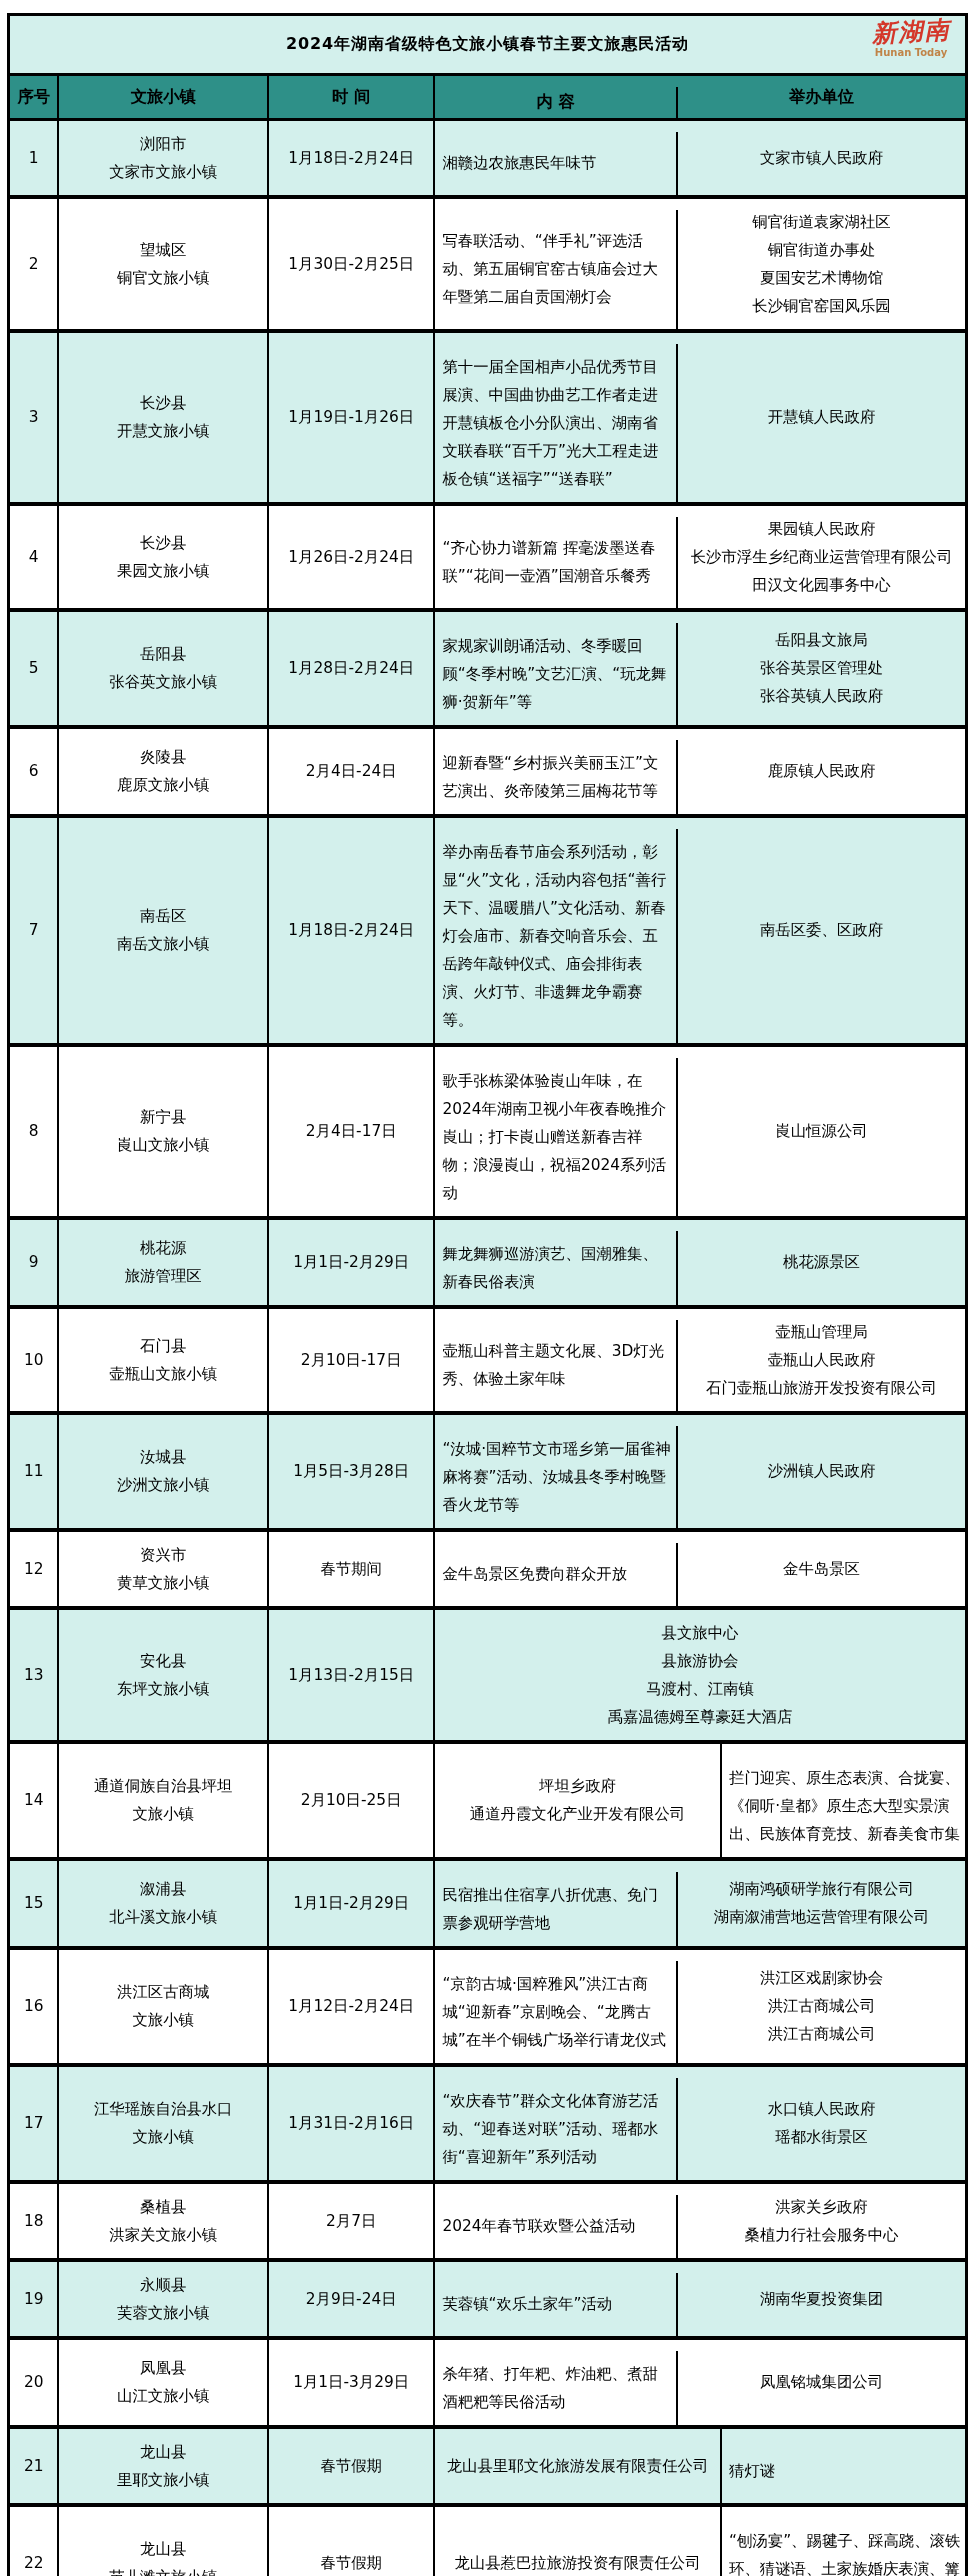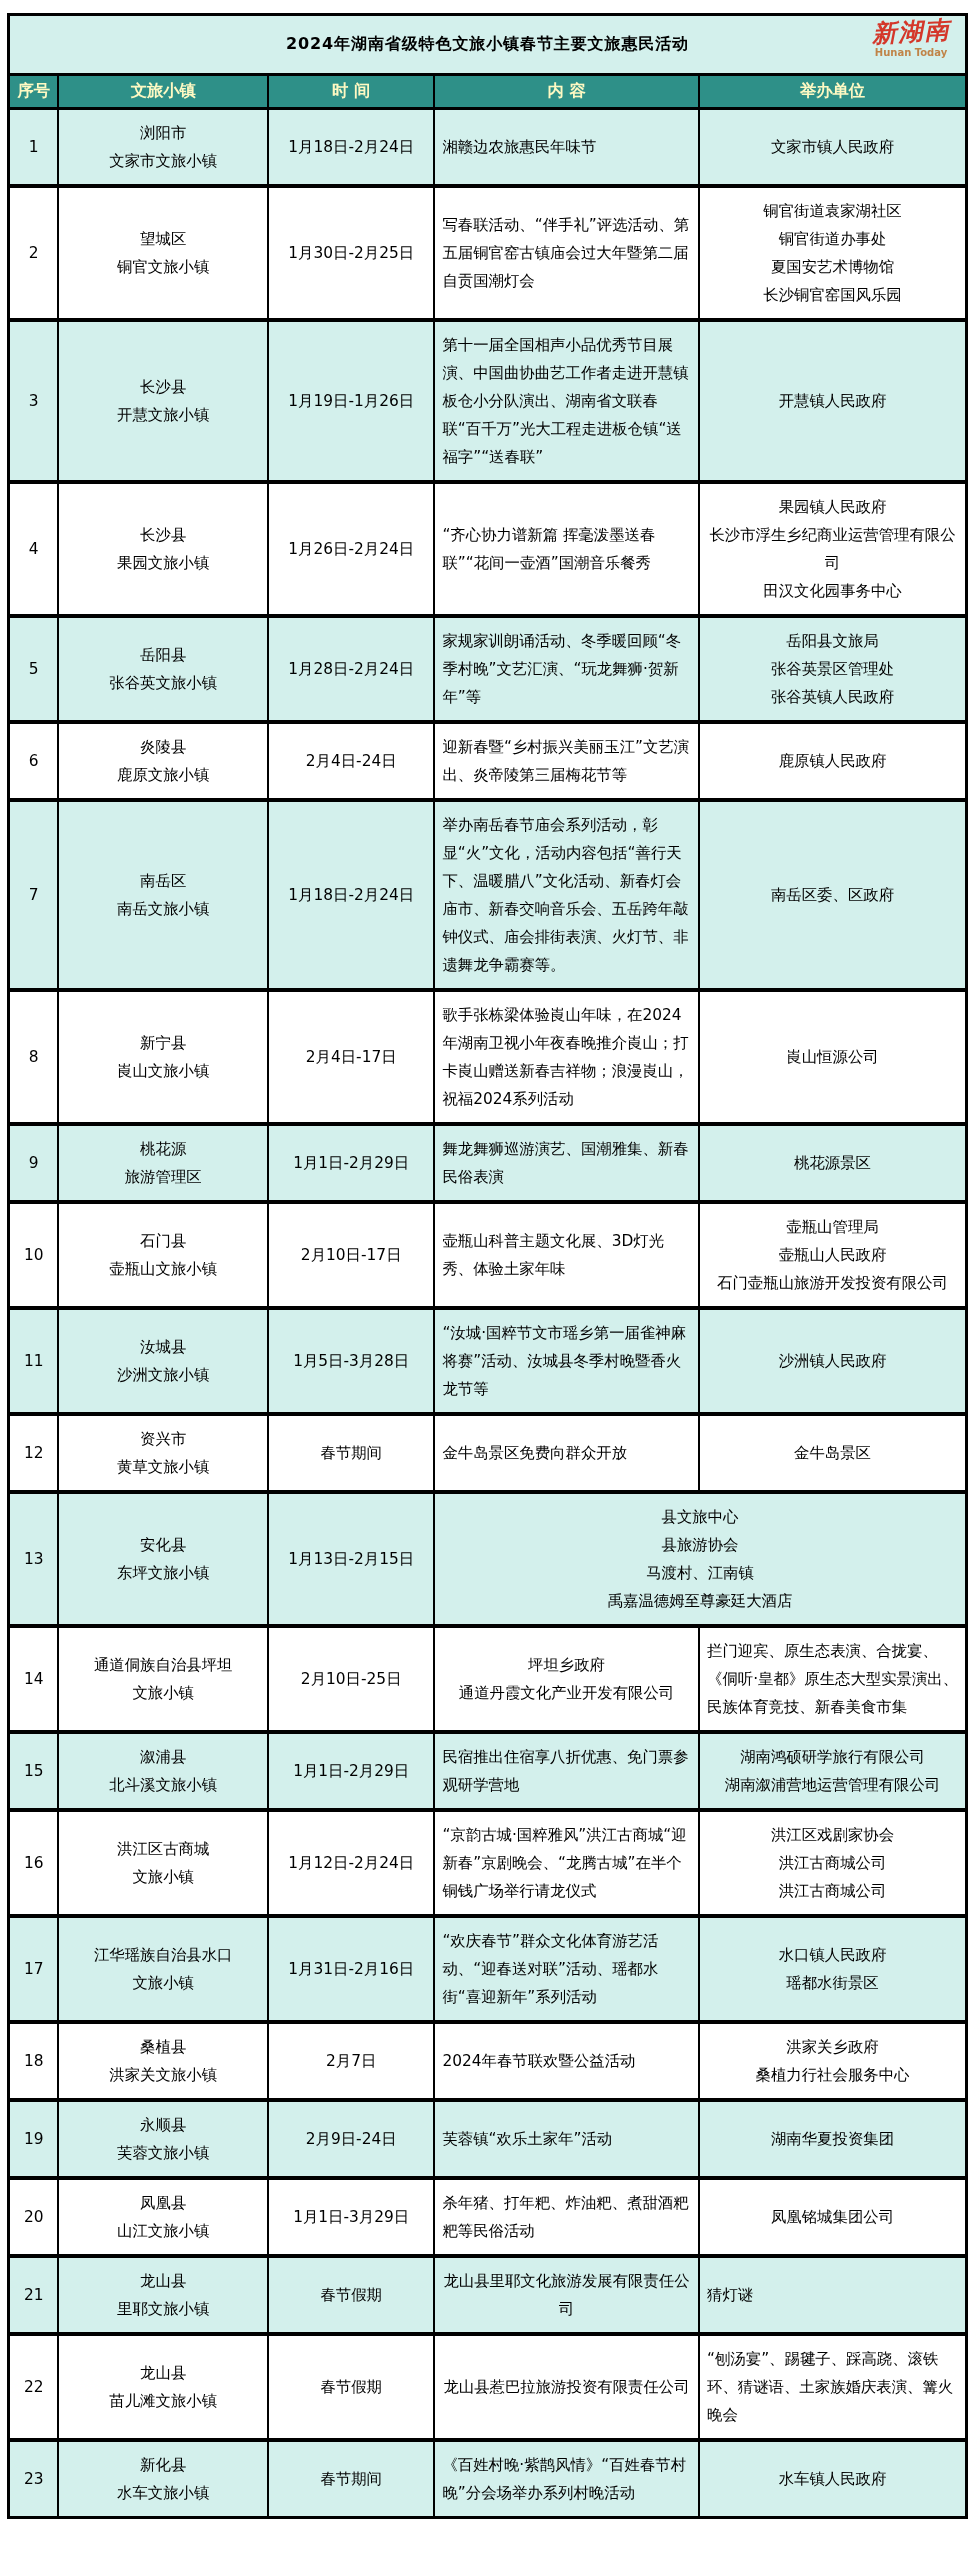--- a/index.html
+++ b/index.html
@@ -18,34 +18,34 @@
   .title-row{position:relative;background:var(--alt-bg);height:60px;border-bottom:3.6px solid var(--border);
              display:flex;align-items:center;justify-content:center;}
   .title{font-size:16px;font-weight:bold;color:#000;letter-spacing:0.9px;}
   .logo{position:absolute;right:14.5px;top:4.5px;text-align:center;line-height:1;}
   .logo-name{color:var(--logo-red);font-size:24.4px;font-weight:bold;font-style:italic;
              transform:rotate(-3deg);display:inline-block;letter-spacing:1.8px;
              font-family:"DejaVu Serif","Liberation Serif",serif;}
   .logo-tagline{color:var(--tagline);font-size:10px;margin-top:3.6px;font-weight:bold;}
   
   .grid-header{display:flex;background:var(--header-bg);border-bottom:3.6px solid var(--border);}
-  .grid-header .hcell{color:#fef9c3;font-weight:bold;font-size:16.3px;padding:4.5px 1.8px;
+  .grid-header .hcell{color:#000000;font-weight:bold;font-size:16.3px;padding:4.5px 1.8px;
                       display:flex;align-items:center;justify-content:center;border-right:2.7px solid var(--border);}
   .grid-header .hcell:last-child{border-right:none;}
   
   .row{display:flex;border-bottom:4.5px solid var(--border);background:var(--row-bg);}
   .row:last-child{border-bottom:none;}
   .row.alt{background:var(--alt-bg);}
   .cell{border-right:2.7px solid var(--border);padding:9px 5.4px;font-size:15.4px;line-height:28px;
         display:flex;flex-direction:column;justify-content:center;align-items:center;text-align:center;color:#000;}
   .cell:last-child{border-right:none;}
   .c-no{width:49px;flex:none;}
   .c-town{width:210px;flex:none;}
   .c-time{width:166px;flex:none;}
-  .c-content{width:265px;flex:none;}
+  .c-content{width:243px;flex:none;margin-top:11px;}
   .c-org{flex:1;}
   .cell.c-content{align-items:flex-start;text-align:left;padding-left:7.2px;padding-right:3.6px;}
   .line{display:block;}
 </style>
 </head>
 <body>
 
 <div class="page">
   <div class="frame">
 

